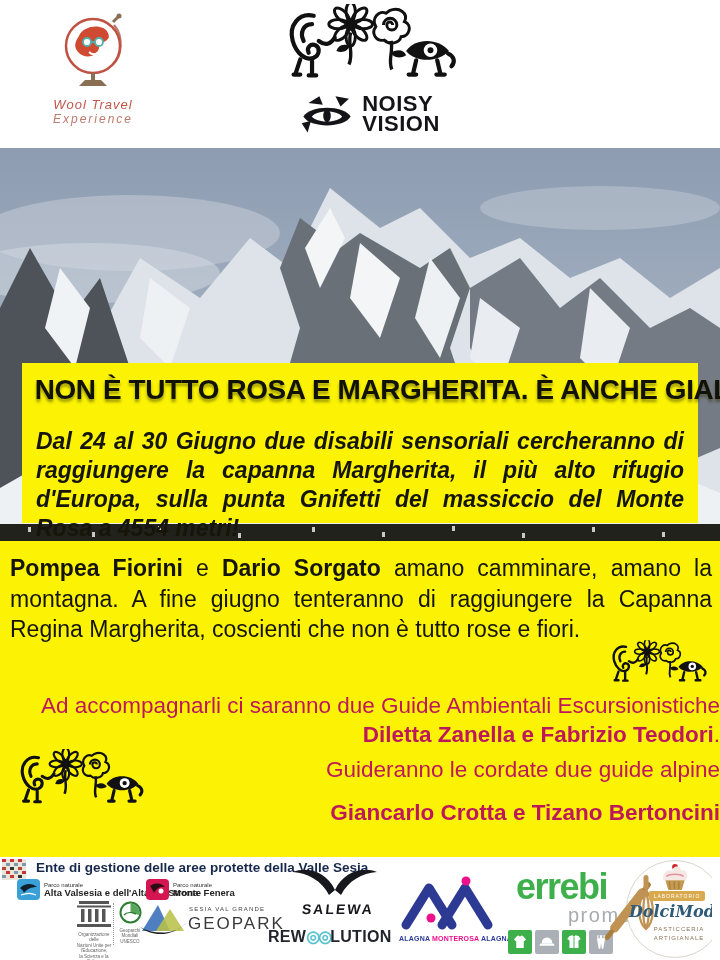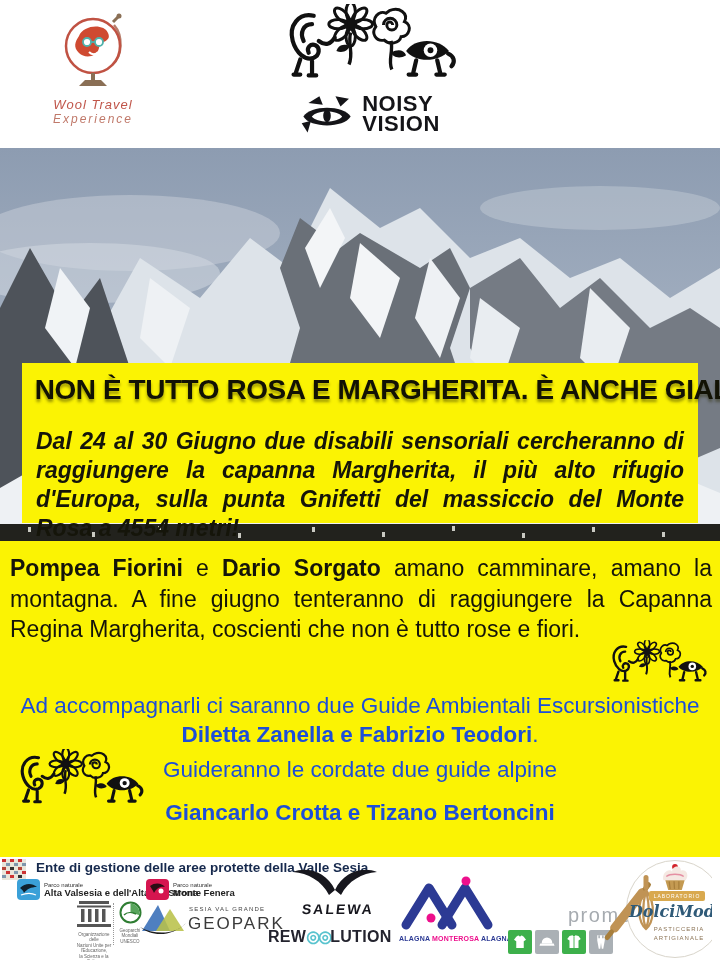--- a/index.html
+++ b/index.html
@@ -29,21 +29,21 @@
   .otitle{margin:10px 6px 0;text-align:center;font-size:28.5px;font-weight:900;color:#121204;
           letter-spacing:-.4px;transform:scaleX(.98);transform-origin:center;
           text-shadow:0 3px 3px rgba(40,40,0,.45);white-space:nowrap;}
   .opara{margin:21px 14px 0;font-size:23px;font-style:italic;font-weight:700;color:#15150a;
          line-height:1.26;text-align:justify;}
 
   
   .ysec{top:541px;left:0;width:720px;height:316px;background:#fbf303;}
   .p1{left:10px;right:8px;top:12px;font-size:23px;line-height:1.33;text-align:justify;color:#14140a;}
   .p1 b{font-weight:800;}
-  .cline{left:0;width:720px;text-align:center;font-size:22.5px;color:#1d4ed8;}
+  .cline{left:0;width:720px;text-align:right;font-size:22.5px;color:#be185d;}
   .cbold{font-weight:800;}
   .icons-r{right:12px;top:96px;width:100px;height:54px;}
   .icons-l{left:4px;top:208px;width:152px;height:62px;}
 
   
   .ftr{position:absolute;top:857px;left:0;width:712px;height:103px;background:#fff;overflow:hidden;}
   .ente{left:36px;top:3px;font-size:13.5px;font-weight:800;color:#16294d;}
   .park{display:flex;align-items:center;gap:4px;}
   .park .cap{font-size:6px;color:#333;line-height:1;}
   .park .nm{font-size:9.5px;font-weight:800;color:#222;line-height:1.05;}
@@ -323,20 +323,21 @@
         <path d="M8,50 L31,13 L54,50"></path>
         <path d="M44,50 L67,13 L90,50"></path>
       </g>
       <circle cx="68" cy="6" r="4.5" fill="#ed0f8c"></circle>
       <circle cx="33" cy="43" r="4.5" fill="#ed0f8c"></circle>
     </svg>
     <div class="abs alagna-t" style="left:399px;top:78px;">
       <span class="b">ALAGNA</span> <span class="m">MONTEROSA</span> <span class="b">ALAGNA</span>
     </div>
 
+    <div class="abs errebi" style="left:516px;top:14px;">errebi</div>
     <div class="abs promo" style="left:568px;top:48px;">promo</div>
     <div class="abs" style="left:508px;top:73px;display:flex;gap:3px;">
       <div class="sq" style="background:#3db04b;">
         <svg width="18" height="18" viewBox="0 0 24 24">
             <path d="M7,5 L10,3 C10,5 14,5 14,3 L17,5 L20,9 L17,11 L17,20 L7,20 L7,11 L4,9 Z" fill="#fff"></path>
           </svg>
       </div>
       <div class="sq" style="background:#aab0b5;">
         <svg width="18" height="18" viewBox="0 0 24 24">
             <path d="M5,13 A7,7 0 0 1 19,13 L19,14 L5,14 Z" fill="#fff"></path>

